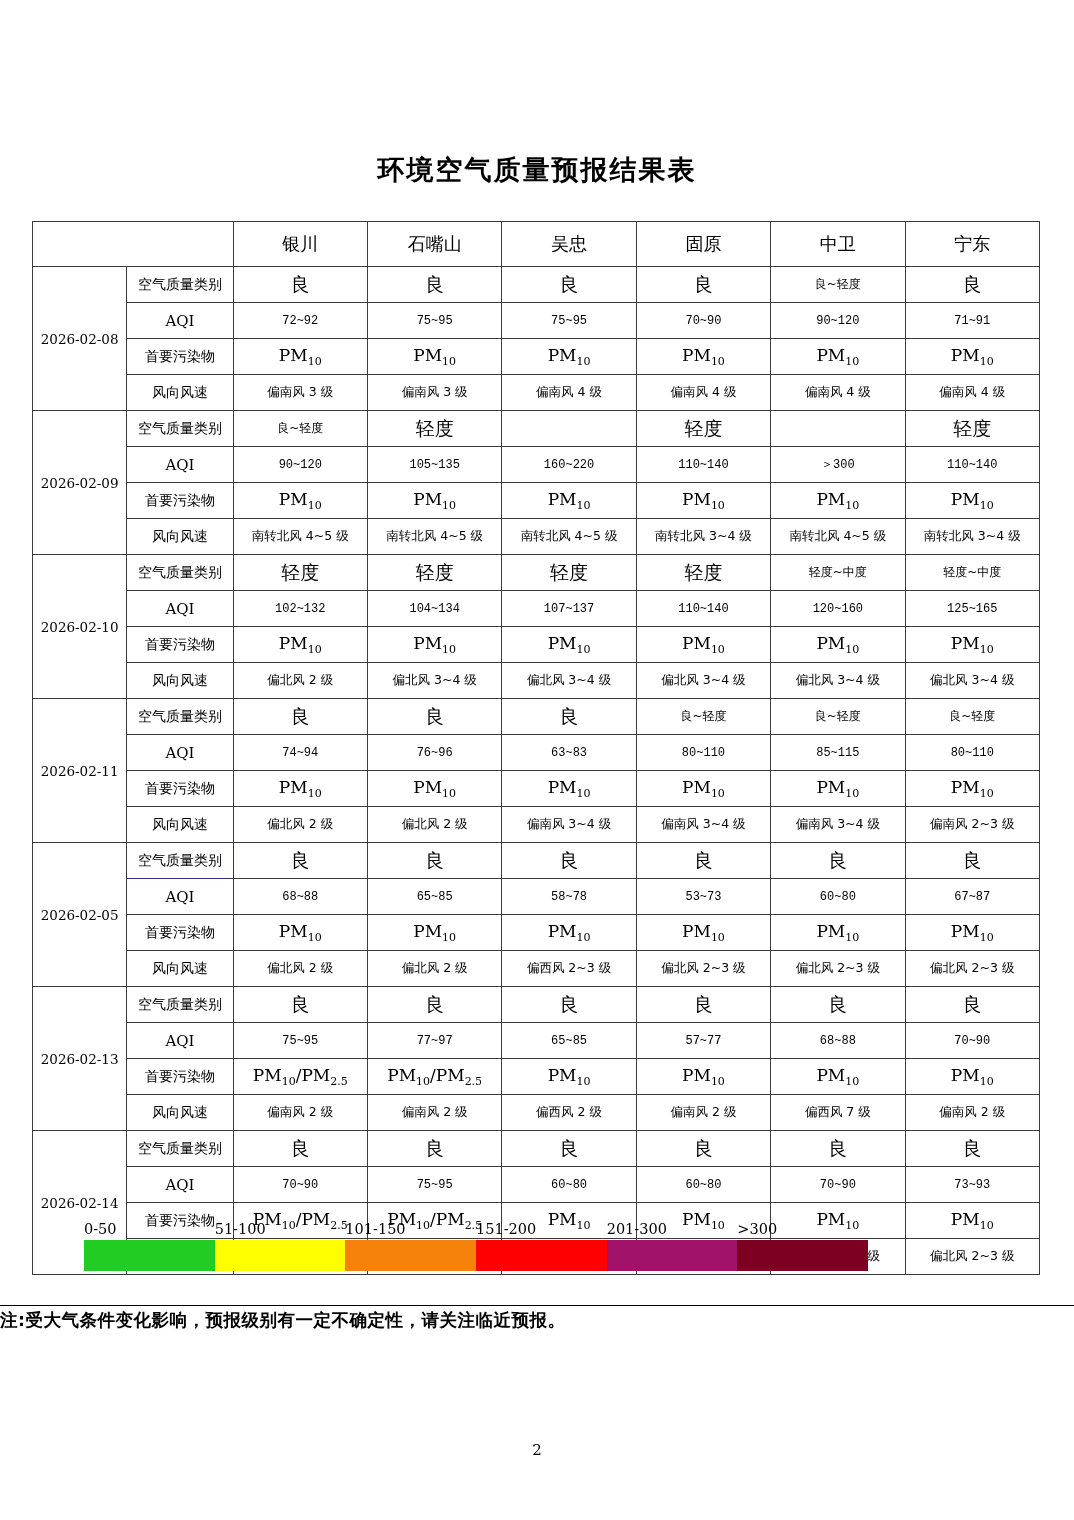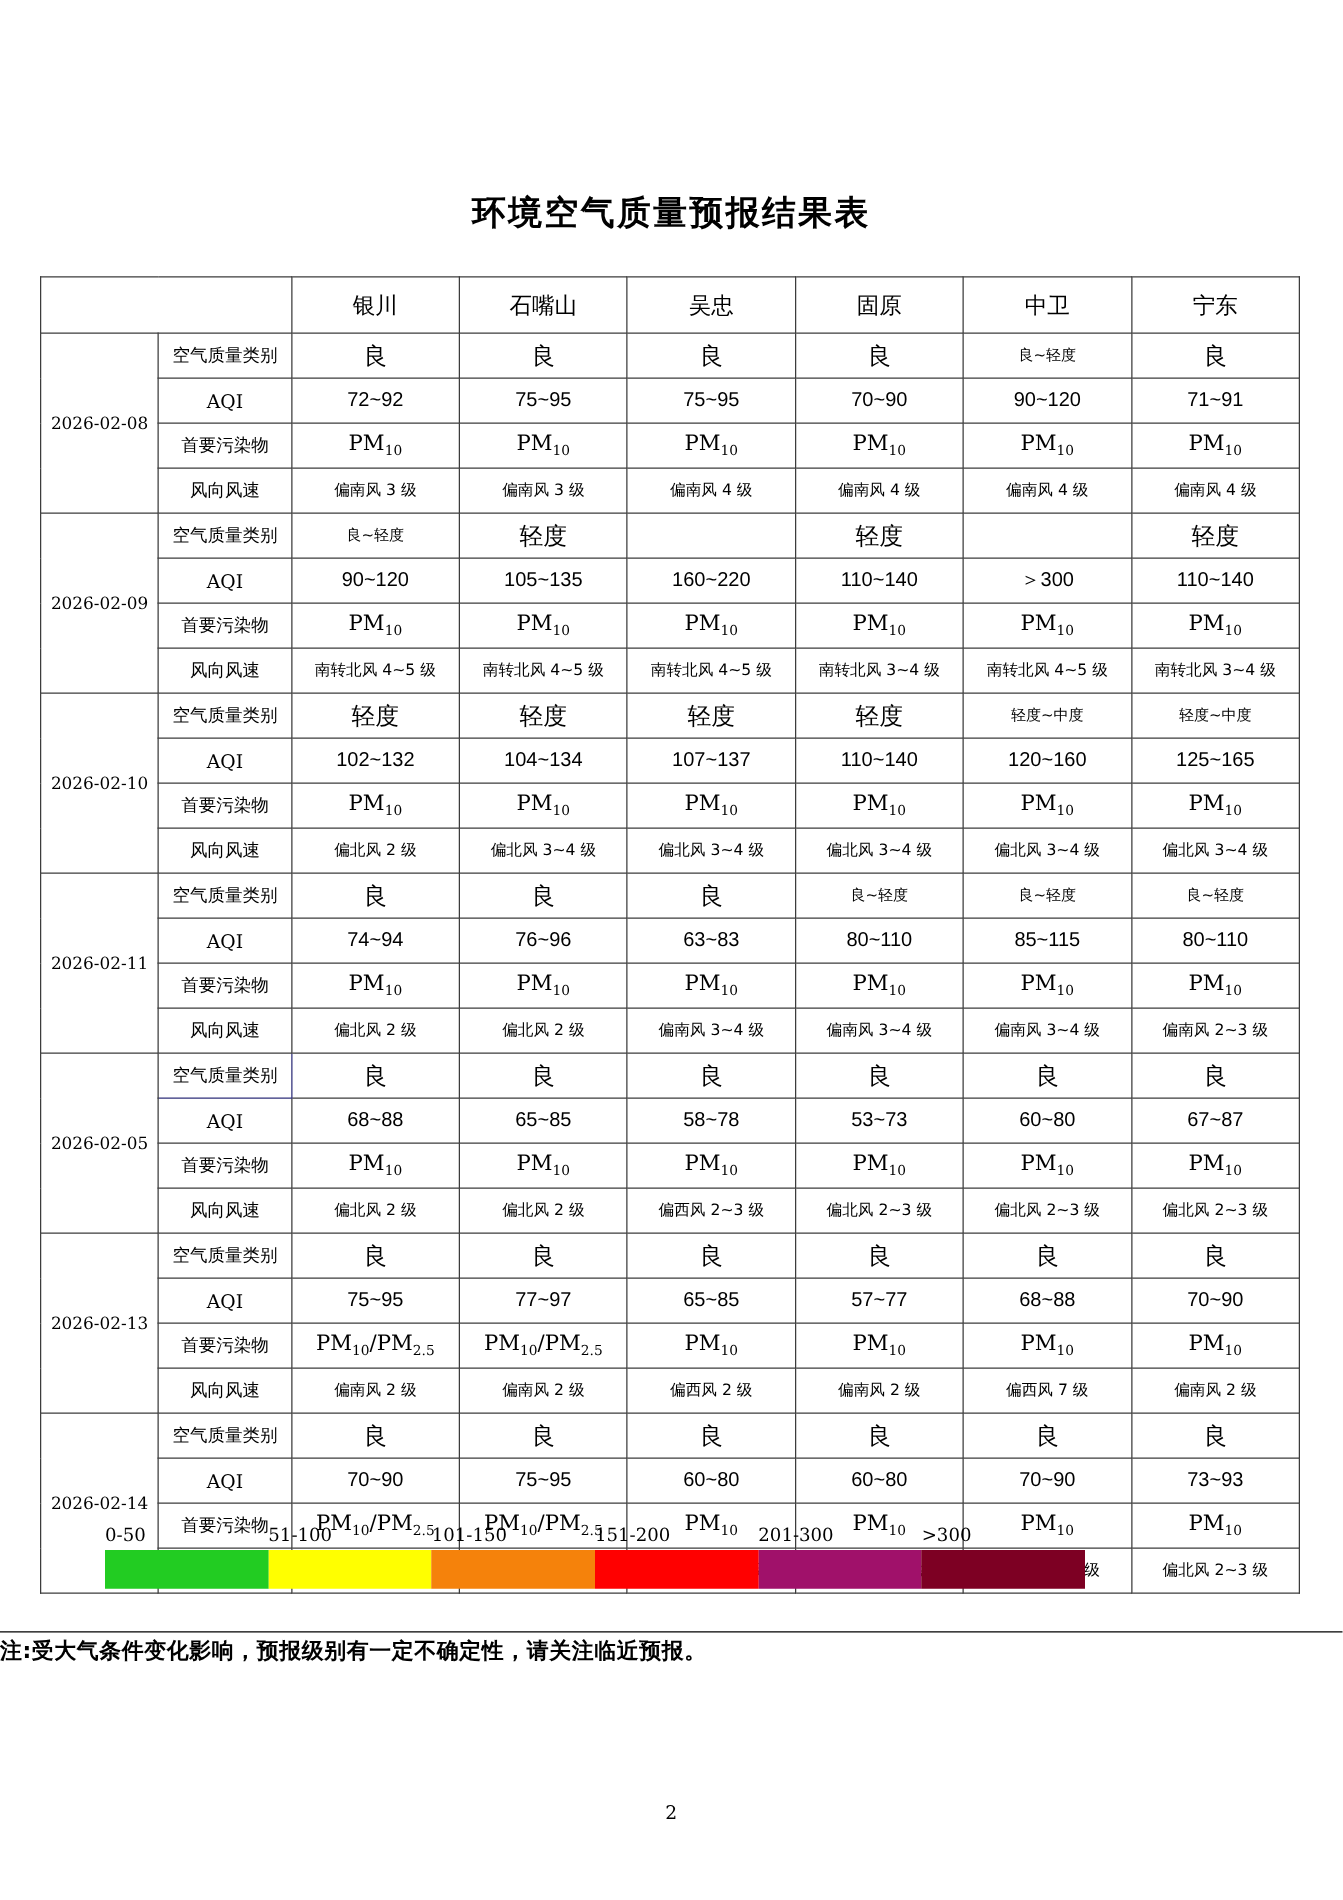--- a/index.html
+++ b/index.html
@@ -83,22 +83,22 @@
   }
   td.cat {
     height: 35px;
     font-size: 19px;
     font-family: "DejaVu Sans", "Liberation Sans", sans-serif;
     font-weight: normal;
   }
   td.cat.multi { font-size: 12px; }
   td.aqi {
     height: 35px;
-    font-family: Liberation Sans, sans-serif;
-    font-size: 16px;
+    font-family: Liberation Mono, monospace;
+    font-size: 12px;
   }
   td.poll {
     height: 35px;
     font-family: "DejaVu Serif", "Liberation Serif", serif;
     font-size: 17px;
   }
   td.poll sub { font-size: 11px; }
   td.wind {
     height: 35px;
     font-family: "DejaVu Sans", "Liberation Sans", sans-serif;

